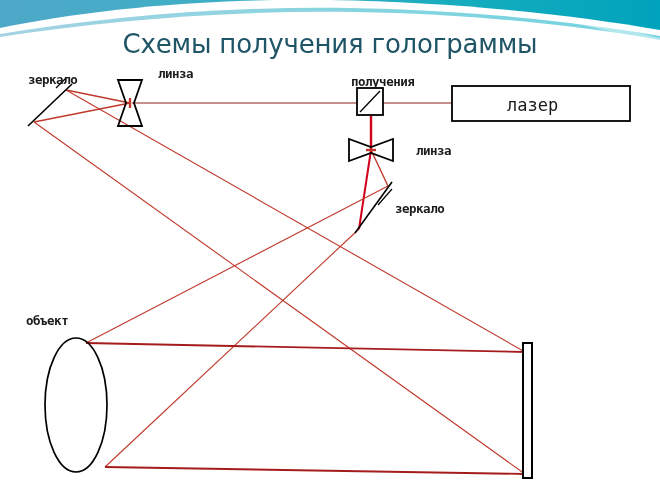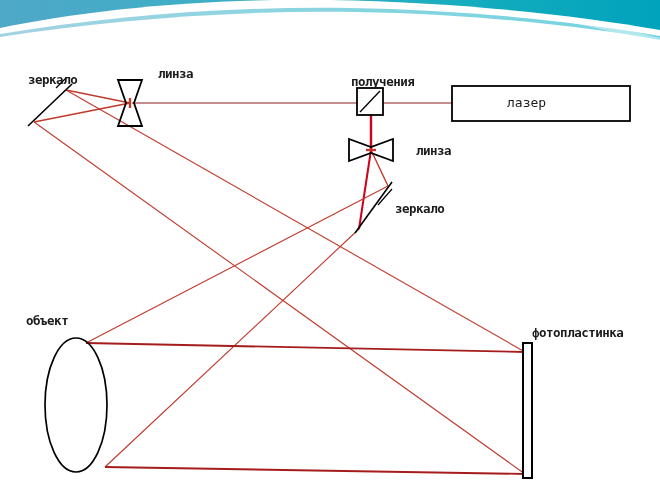--- a/index.html
+++ b/index.html
@@ -55,21 +55,21 @@
     font-size: 12.5px;
     font-weight: 700;
     color: #1a1a1a;
     white-space: nowrap;
     letter-spacing: -0.5px;
     margin-left: 20px;
   }
   .lbl-laser {
     position: absolute;
     font-family: "DejaVu Sans Mono", monospace;
-    font-size: 13px;
+    font-size: 17px;
     font-weight: 400;
     color: #1a1a1a;
     white-space: nowrap;
   }
 </style>
 </head>
 <body>
 
 <div id="slide">
 
@@ -90,20 +90,21 @@
       </defs>
       <rect x="0" y="0" width="660" height="46" fill="url(#bgGrad)"></rect>
       <path d="M0,28 C90,9 210,-2 330,0 C450,2 570,14 660,30 L660,46 L0,46 Z" fill="#ffffff"></path>
       <path d="M0,34 C110,16 230,6 350,8 C470,10 580,22 660,36 L660,46 L0,46 Z" fill="url(#bgGrad2)" opacity="0.55"></path>
       <path d="M0,37 C110,20 235,10 355,12 C475,14 582,26 660,40 L660,46 L0,46 Z" fill="#ffffff"></path>
       <path d="M300,0 C380,0 470,6 560,18 C600,24 634,31 660,38 L660,46
                C620,32 560,18 490,10 C430,3 360,0 300,0 Z" fill="#ffffff" opacity="0.45"></path>
     </svg>
   </div>
 
+  <div id="title">Схемы получения голограммы</div>
 
   <svg id="diagram" viewBox="0 0 660 495" xmlns="http://www.w3.org/2000/svg">
 
     <g fill="none" stroke-linecap="butt">
 
       <line x1="452" y1="103" x2="382" y2="103" stroke="#B36A6A" stroke-width="1.6"></line>
 
       <line x1="357" y1="103" x2="132" y2="103" stroke="#B36A6A" stroke-width="1.6"></line>
 
       <line x1="130" y1="103" x2="66" y2="90" stroke="#C0392B" stroke-width="1.4"></line>
@@ -173,15 +174,14 @@
   <div class="lbl" style="left:331px; top:74px;">получения</div>
 
   <div class="lbl-laser" style="left:507px; top:95px;">лазер</div>
 
   <div class="lbl" style="left:396px; top:143px;">линза</div>
 
   <div class="lbl" style="left:375px; top:201px;">зеркало</div>
 
   <div class="lbl" style="left:6px;  top:313px;">объект</div>
 
-  <div class="lbl" style="left:512px; top:325px;">фотопластинка</div>
 
 </div>
 
 </body></html>

